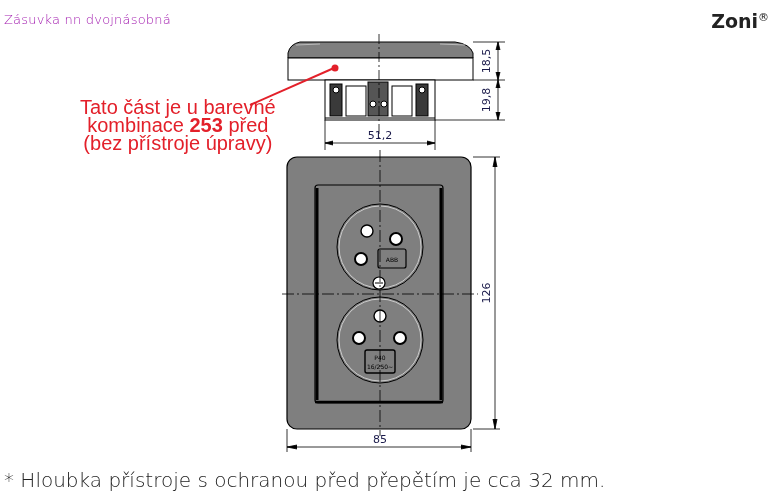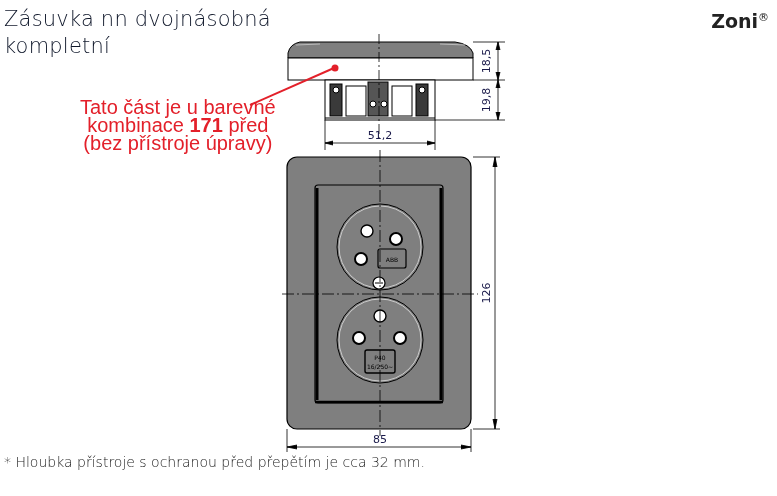--- a/index.html
+++ b/index.html
@@ -1,41 +1,40 @@
 <!DOCTYPE html>
 <html><head>
 <meta charset="utf-8">
 <style>
   html,body{margin:0;padding:0;background:#ffffff;}
   body{width:777px;height:496px;position:relative;overflow:hidden;font-family:"DejaVu Sans",sans-serif;color:#1a1a1a;}
-  .title{position:absolute;left:4px;top:6px;font-size:21px;line-height:27px;color:#0f172a;font-weight:300;letter-spacing:0.2px;}
+  .title{position:absolute;left:4px;top:6px;font-size:13px;line-height:27px;color:#a21caf;font-weight:300;letter-spacing:0.2px;}
   .brand{position:absolute;right:8px;top:8px;text-align:right;font-size:19px;line-height:26px;color:#222;}
   .brand .name{font-weight:bold;}
   .brand .reg{font-size:11px;vertical-align:super;line-height:0;}
   .note{position:absolute;left:80px;top:98px;font-family:"Liberation Sans",sans-serif;font-size:20px;line-height:18px;color:#e3202a;text-align:center;}
   .note b{font-weight:bold;}
-  .footnote{position:absolute;left:4px;top:451px;font-size:14px;line-height:22px;color:#222;font-weight:300;}
+  .footnote{position:absolute;left:4px;top:469px;font-size:20px;line-height:22px;color:#222;font-weight:300;}
   svg{position:absolute;left:0;top:0;}
   .dim{font-family:"DejaVu Sans",sans-serif;font-size:11px;fill:#1a1a4a;}
 </style>
 </head>
 <body>
 
 <div class="title">
   <div>Zásuvka nn dvojnásobná</div>
-  <div>kompletní</div>
 </div>
 
 <div class="brand">
   <div><span class="name">Zoni</span><span class="reg">®</span></div>
 </div>
 
 <div class="note">
   <div>Tato část je u barevné</div>
-  <div><span>kombinace </span><b>171</b><span> před</span></div>
+  <div><span>kombinace </span><b>253</b><span> před</span></div>
   <div>(bez přístroje úpravy)</div>
 </div>
 
 <svg width="777" height="496" viewBox="0 0 777 496">
   <defs>
     <marker id="arr" markerWidth="10" markerHeight="6" refX="9" refY="3" orient="auto" markerUnits="userSpaceOnUse">
       <path d="M0,1.5 L10,3 L0,4.5 Z" fill="#000"></path>
     </marker>
   </defs>
 

